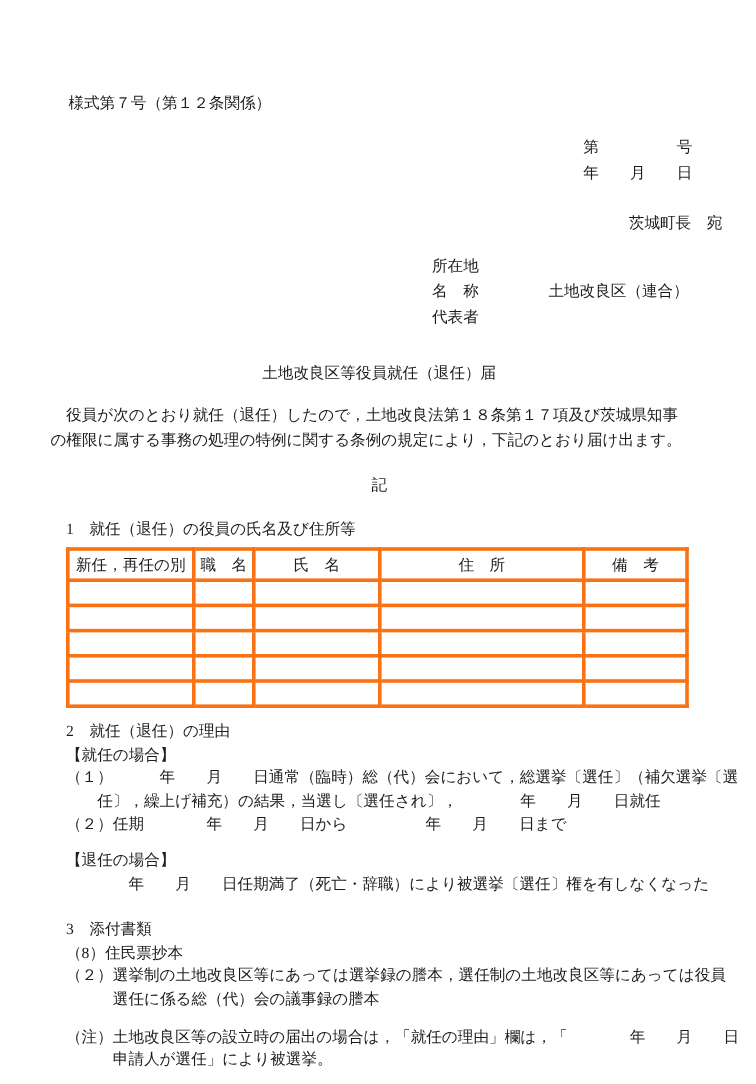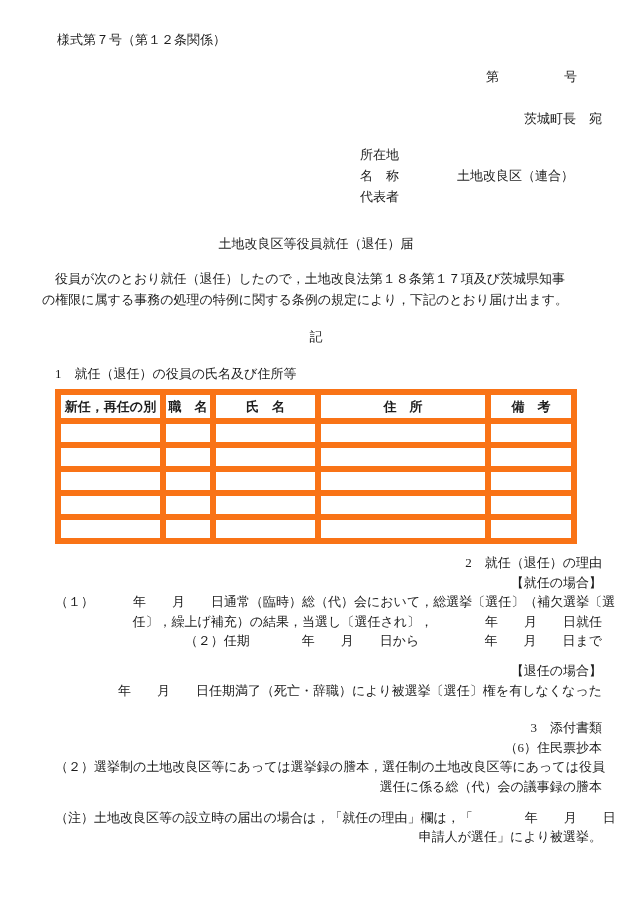--- a/index.html
+++ b/index.html
@@ -6,21 +6,21 @@
   .page {
     position:relative;
     width:630px; height:903px;
     background:#ffffff;
     overflow:hidden;
     color:#1c1c1c;
     font-family:"Liberation Serif","DejaVu Serif",serif;
     font-size:13px;
     font-weight:normal;
   }
-  .content { padding:30px 28px 0 55px; }
+  .content { padding:30px 28px 0 55px;margin-top:46px; }
   .line { line-height:20px; white-space:pre; }
 
   .form-number { margin-left:2px; }
 
   .doc-block { text-align:right; margin-top:16px; margin-right:25px; }
   .doc-block .line { line-height:21px; }
 
   .addressee { margin-top:22px; margin-left:-3px;text-align:right; }
 
   .sender-block { margin-top:15px; margin-left:305px; }
@@ -36,44 +36,45 @@
 
   .sec1-heading { margin-top:17px; line-height:20px; white-space:pre; }
 
   table.officers {
     border-collapse:collapse;
     margin-top:5px;
     table-layout:fixed;
     width:516px;
   }
   table.officers th, table.officers td {
-    border:6px solid #f97316;
+    border:3px solid #f97316;
     padding:0;
-    font-weight:bold;
+    font-weight:normal;
     font-size:13px;
   }
   table.officers th { height:23px; text-align:center; white-space:pre; }
   table.officers td { height:18px; }
 
-  .sec-block .line { line-height:19.6px;text-align:right; }
+  .sec-block .line { line-height:19.6px; }
   .sec2-block   { margin-top:9px; }
   .retire-block { margin-top:10px; }
   .sec3-block   { margin-top:18px; }
   .note-block   { margin-top:11px; }
 </style>
 </head>
 <body>
 
 <div class="page">
   <div class="content">
 
     <div class="line form-number">様式第７号（第１２条関係）</div>
 
     <div class="doc-block">
       <div class="line">第　　　　　号</div>
+      <div class="line">年　　月　　日</div>
     </div>
 
     <div class="line addressee">茨城町長　宛</div>
 
     <div class="sender-block">
       <div class="line">所在地</div>
       <div class="line"><span>名　称</span><span class="sender-name-value">土地改良区（連合）</span></div>
       <div class="line">代表者</div>
     </div>
 
@@ -152,21 +153,21 @@
       <div class="line">（２）任期　　　　年　　月　　日から　　　　　年　　月　　日まで</div>
     </div>
 
     <div class="sec-block retire-block">
       <div class="line">【退任の場合】</div>
       <div class="line">　　　　年　　月　　日任期満了（死亡・辞職）により被選挙〔選任〕権を有しなくなった</div>
     </div>
 
     <div class="sec-block sec3-block">
       <div class="line">3　添付書類</div>
-      <div class="line">（6）住民票抄本</div>
+      <div class="line">（8）住民票抄本</div>
       <div class="line">（２）選挙制の土地改良区等にあっては選挙録の謄本，選任制の土地改良区等にあっては役員</div>
       <div class="line">　　　選任に係る総（代）会の議事録の謄本</div>
     </div>
 
     <div class="sec-block note-block">
       <div class="line">（注）土地改良区等の設立時の届出の場合は，「就任の理由」欄は，「　　　　年　　月　　日</div>
       <div class="line">　　　申請人が選任」により被選挙。</div>
     </div>
 
   </div>

